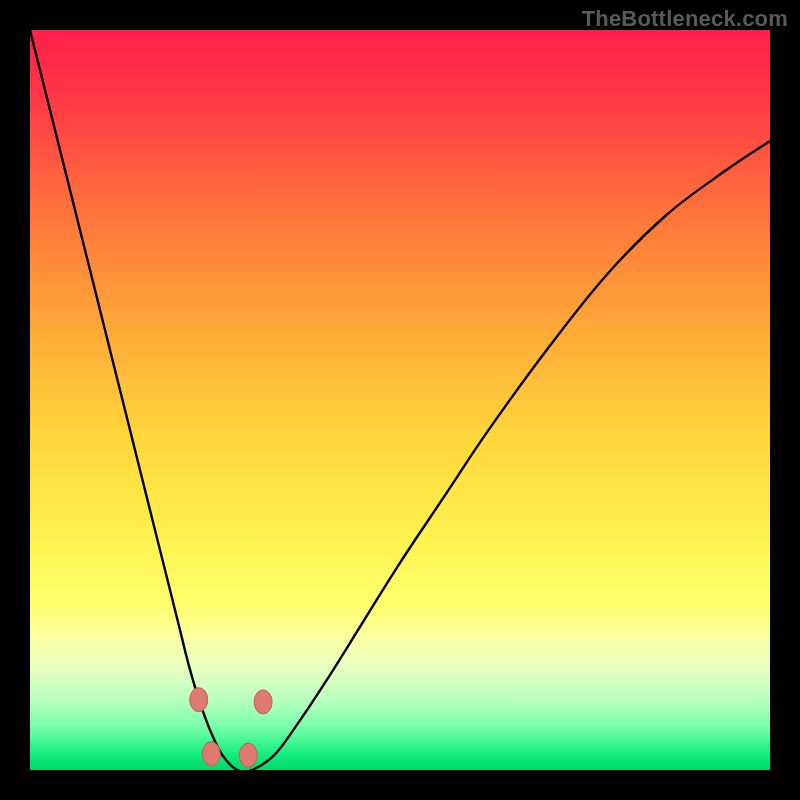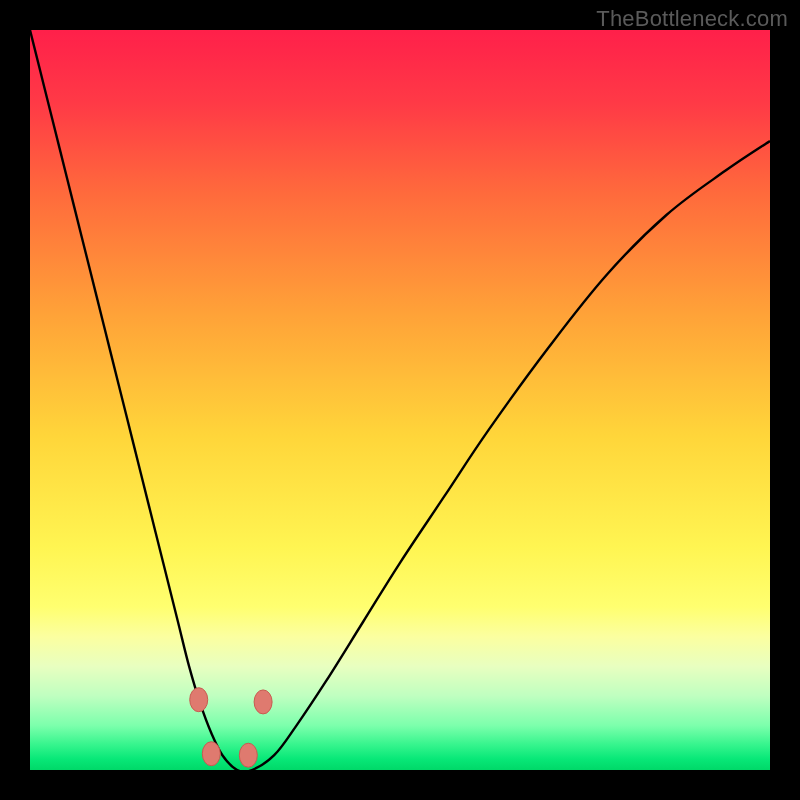--- a/index.html
+++ b/index.html
@@ -38,21 +38,21 @@
     top: 0;
     width: 100%;
     height: 100%;
   }
   .watermark {
     position: absolute;
     top: 6px;
     right: 12px;
     color: #5a5a5a;
     font-size: 22px;
-    font-weight: 400;
+    font-weight: 700;
     letter-spacing: 0.2px;
     user-select: none;
   }
 </style>
 </head>
 <body>
 
 <div class="stage">
 
   <div class="watermark">TheBottleneck.com</div>

